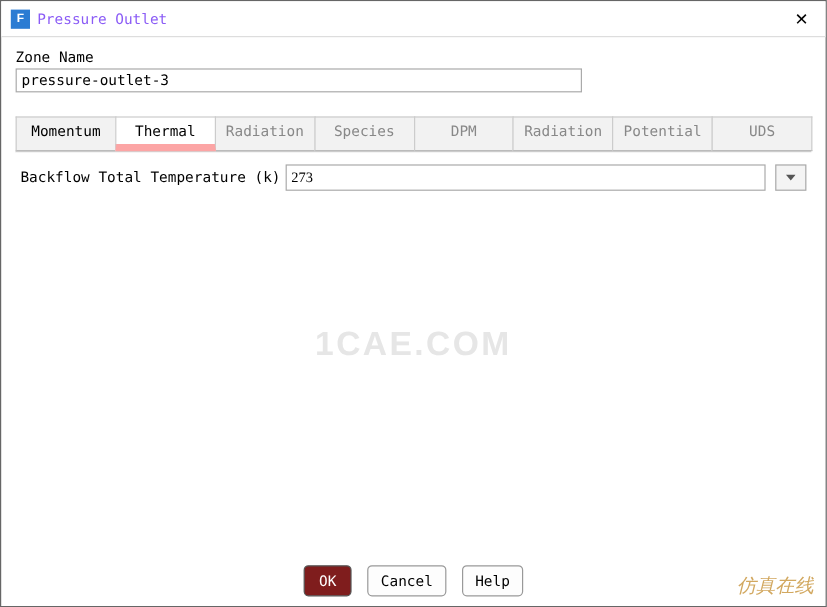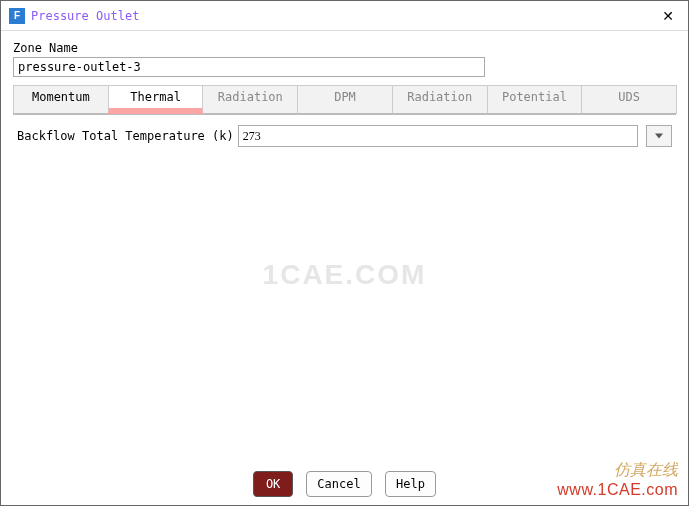--- a/index.html
+++ b/index.html
@@ -53,21 +53,21 @@
     width: 472px;
     height: 20px;
     border: 1px solid #aaa;
     padding: 1px 4px;
     font-family: "SimSun", "NSimSun", monospace;
     font-size: 12px;
     background: #fff;
   }
   .tabs {
     display: flex;
-    margin-top: 8px;
+    margin-top: 20px;
     border-bottom: 1px solid #bbb;
     background: #fff;
   }
   .tab {
     flex: 1;
     text-align: center;
     padding: 4px 0;
     background: #f2f2f2;
     border: 1px solid #ccc;
     border-bottom: 1px solid #bbb;
@@ -185,20 +185,21 @@
 </div>
 
 <div class="content">
   <div class="label">Zone Name</div>
   <input class="text-input" value="pressure-outlet-3" style="">
 
   <div class="tabs">
     <div class="tab enabled">Momentum</div>
     <div class="tab enabled active">Thermal</div>
     <div class="tab">Radiation</div>
+    <div class="tab">Species</div>
     <div class="tab">DPM</div>
     <div class="tab">Radiation</div>
     <div class="tab">Potential</div>
     <div class="tab">UDS</div>
   </div>
 
   <div class="tab-body">
     <div class="field-row">
       <span class="field-label">Backflow Total Temperature (k)</span>
       <input class="num-input" value="273" style="">
@@ -213,14 +214,13 @@
 </div>
 
 <div class="footer">
   <button class="btn primary">OK</button>
   <button class="btn">Cancel</button>
   <button class="btn">Help</button>
 </div>
 
 <div class="corner-brand">
   <div class="cn">仿真在线</div>
-  <div class="url">www.1CAE.com</div>
 </div>
 
 </body></html>

